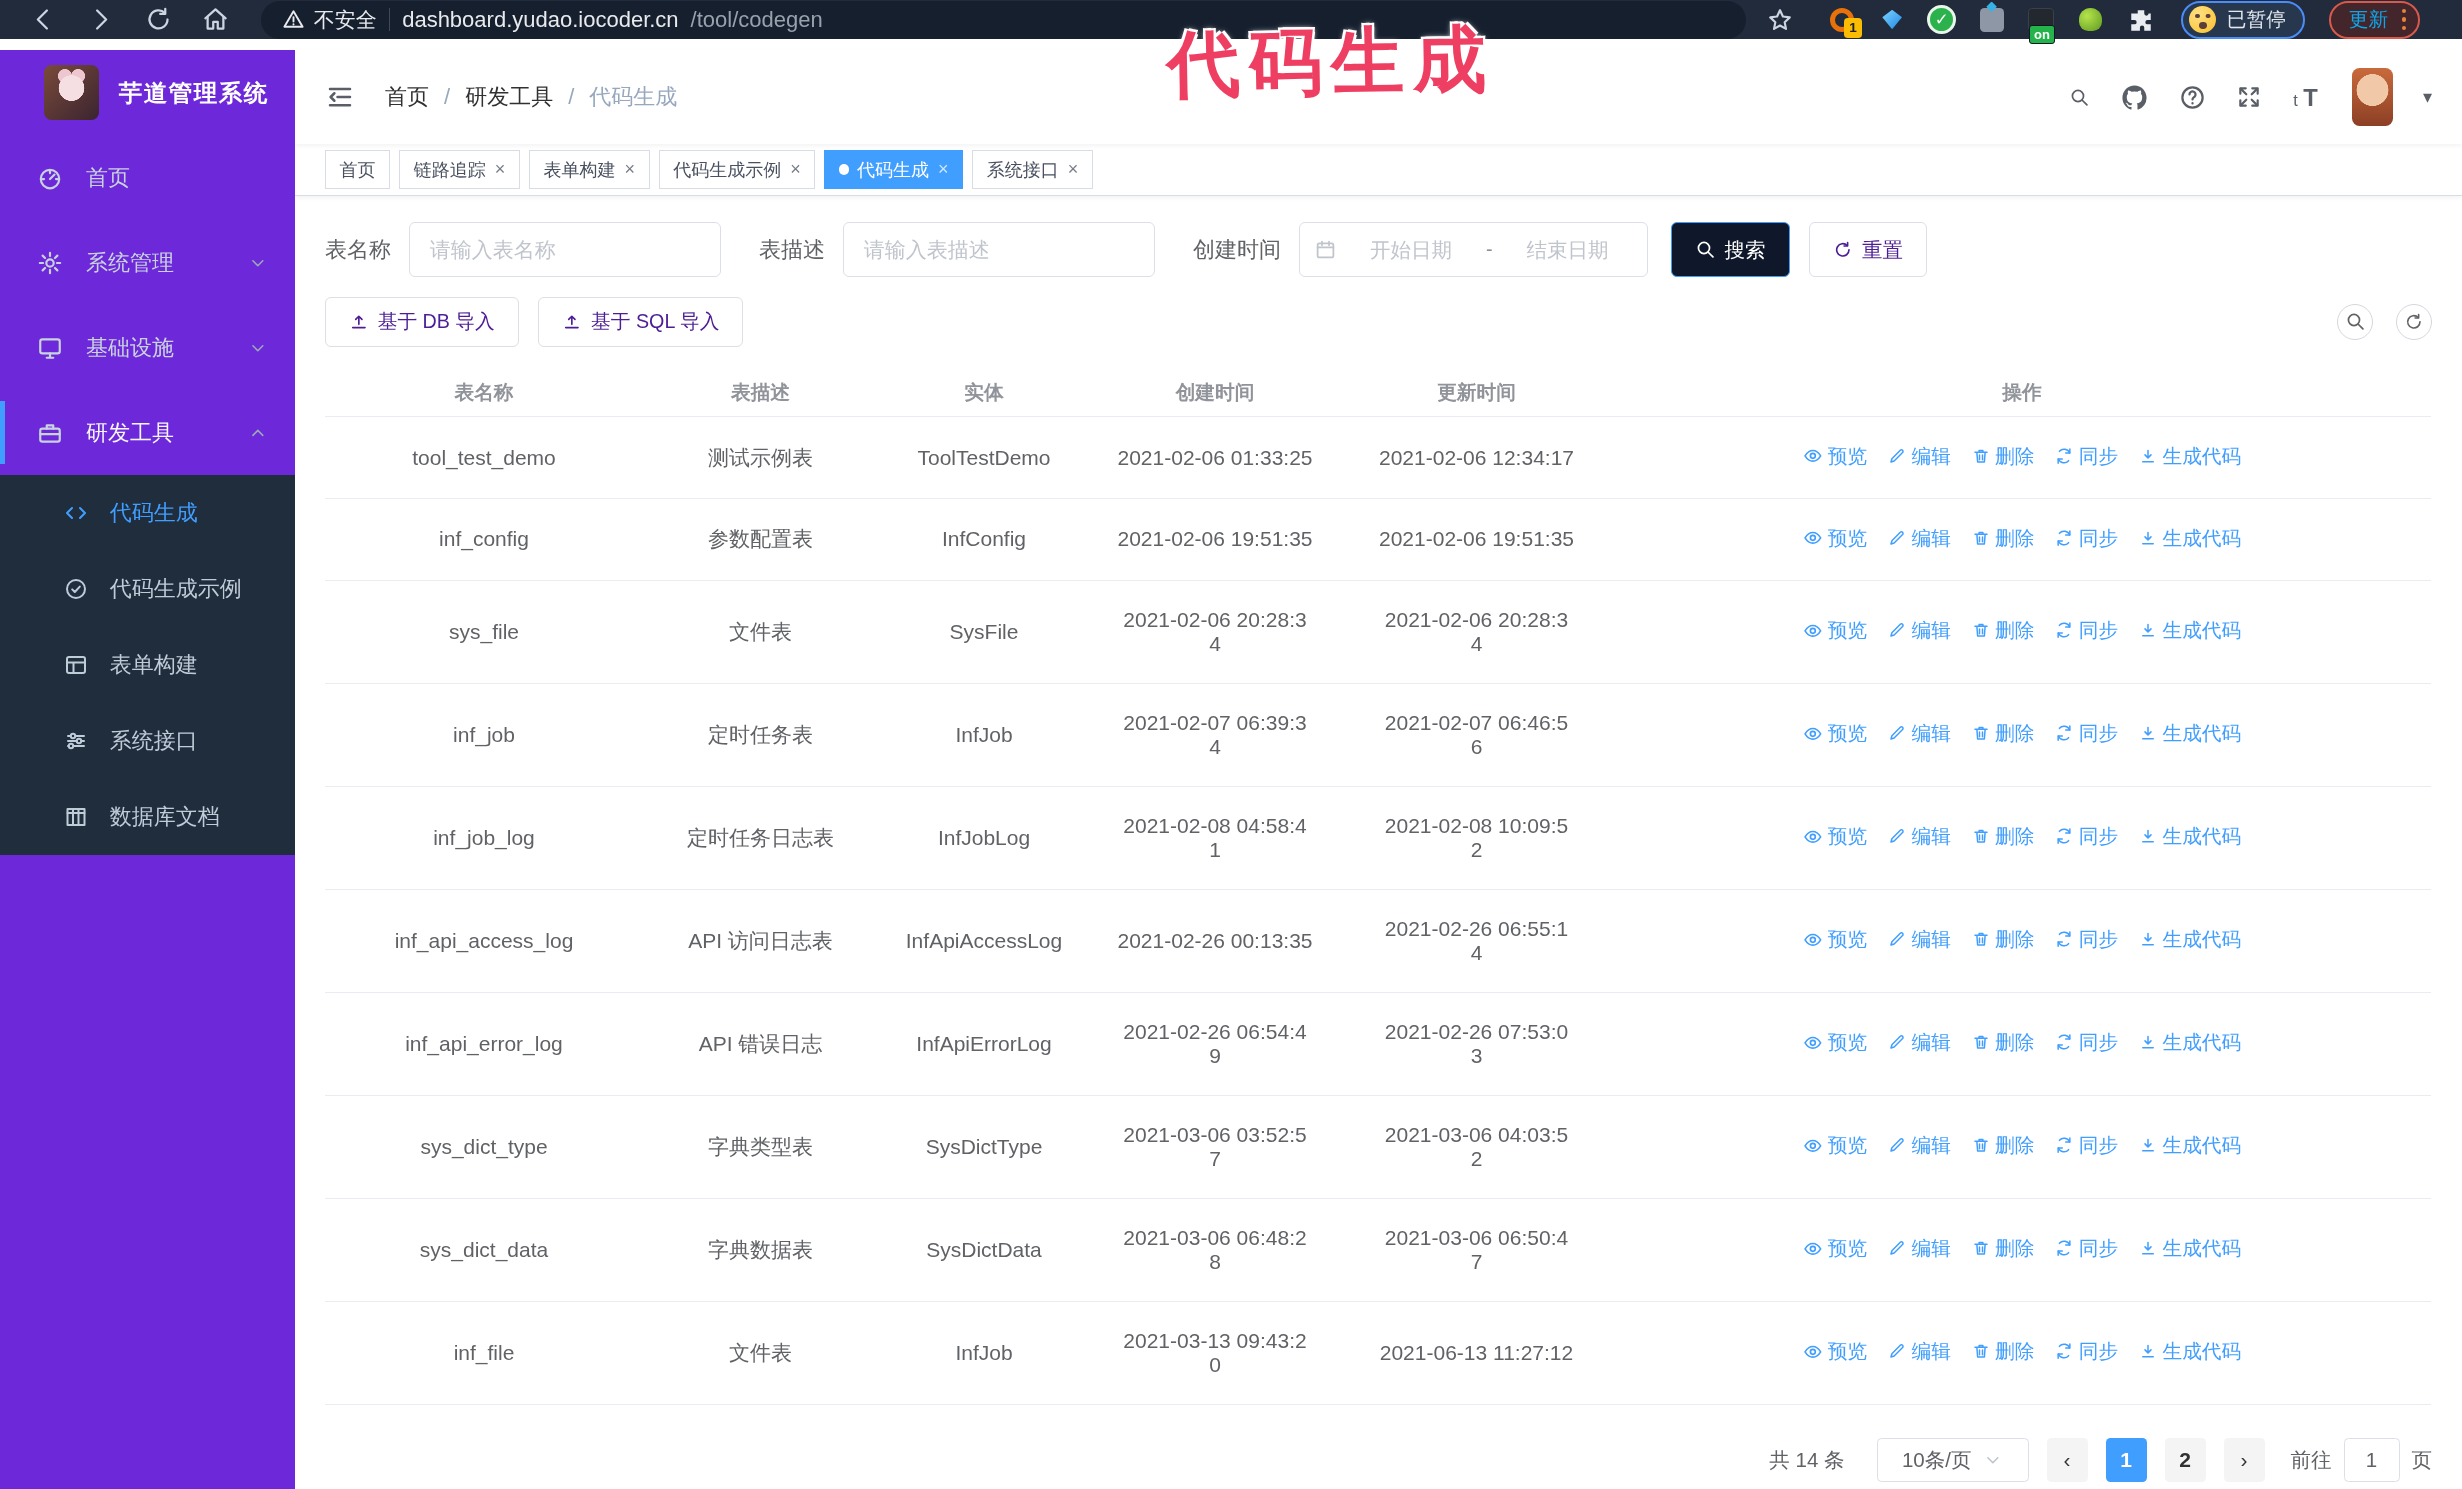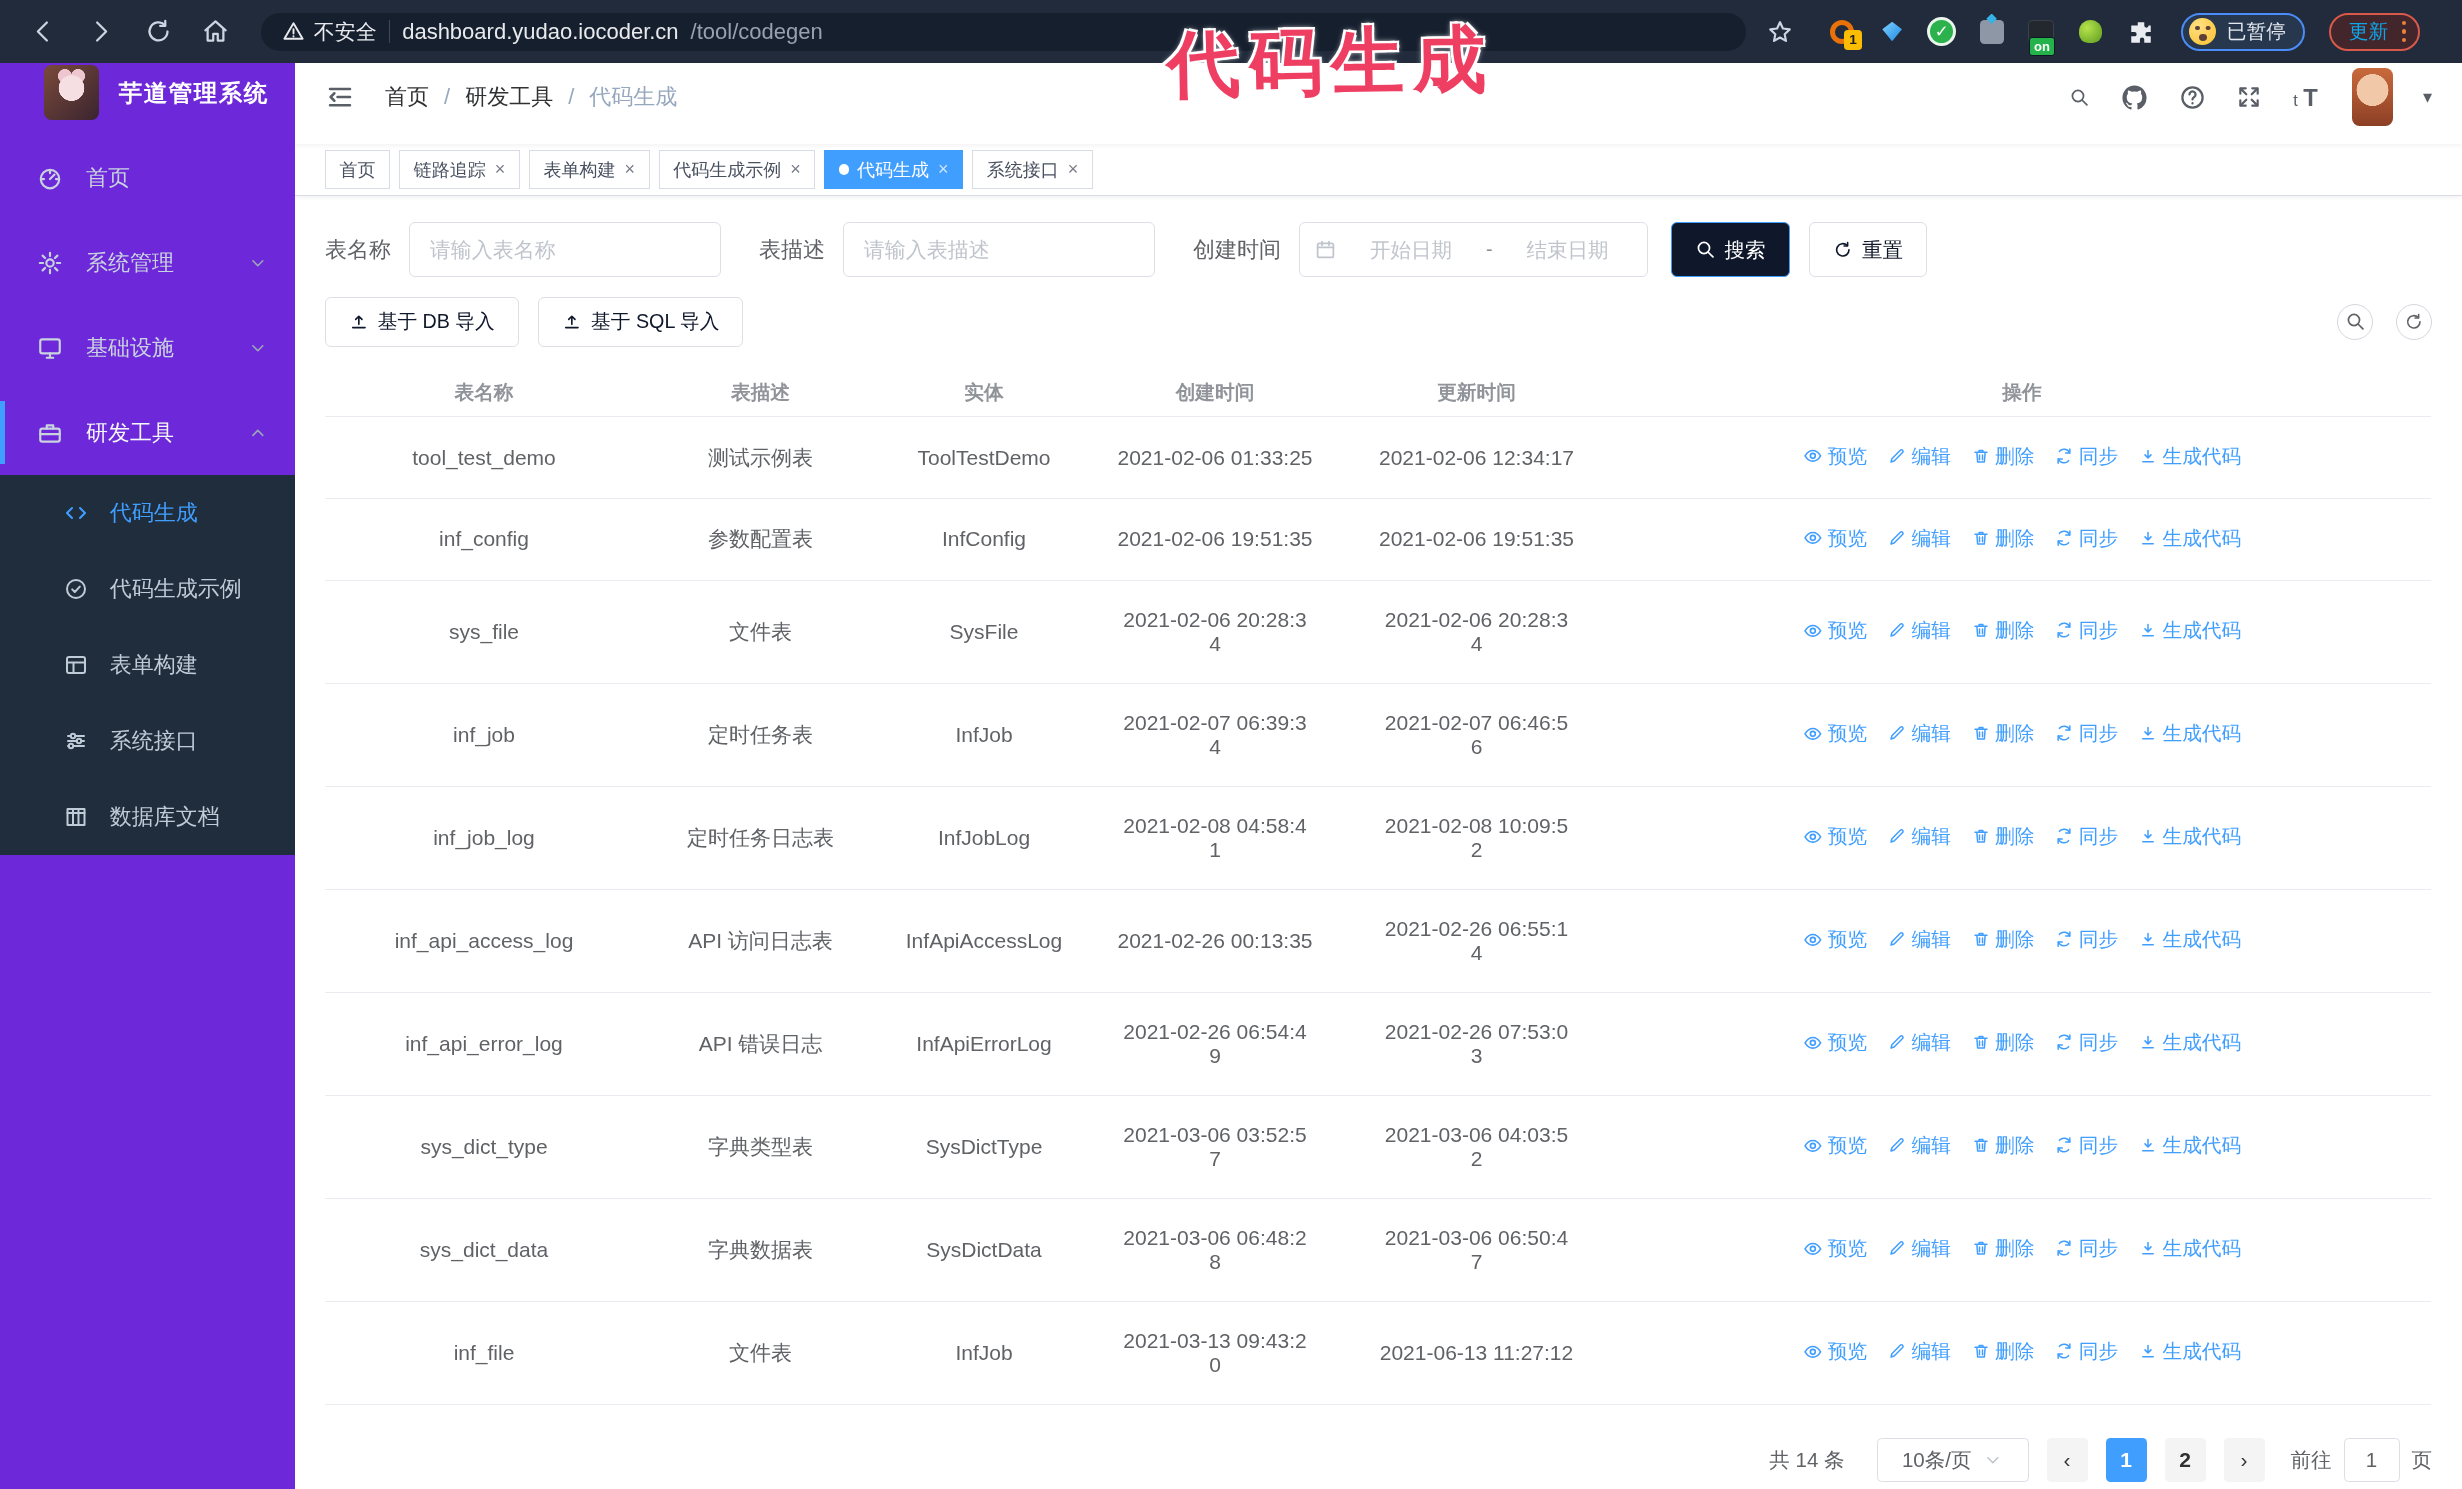--- a/index.html
+++ b/index.html
@@ -2,21 +2,21 @@
 <html style="font-size:12px"><head>
 <meta charset="utf-8">
 <style>
   *{margin:0;padding:0;box-sizing:border-box;}
   html,body{width:2462px;height:1490px;}
   body{position:relative;overflow:hidden;background:#fff;font-family:"Liberation Sans","DejaVu Sans",sans-serif;color:#606266;}
   .ic{display:inline-flex;align-items:center;justify-content:center;line-height:1;}
   .ic svg{display:block;}
 
   
-  .chrome{position:absolute;top:0;left:0;width:2462px;height:63px;background:#212b3b;display:flex;align-items:center;padding:0 19.7px;gap:10.6px;z-index:5;}
+  .chrome{position:absolute;top:0;left:0;width:2462px;height:39px;background:#212b3b;display:flex;align-items:center;padding:0 19.7px;gap:10.6px;z-index:5;}
   .nav-ic{width:47px;height:39px;border-radius:19.7px;display:flex;align-items:center;justify-content:center;color:#cdd5e3;}
   .url-pill{flex:1;max-width:1485px;height:38px;background:#161f2e;border-radius:19.7px;display:flex;align-items:center;padding:0 21px;gap:12px;color:#e8eaed;font-size:21px;margin-left:10.6px;}
   .url-sec{display:flex;align-items:center;gap:9px;color:#e8eaed;}
   .url-div{width:1.5px;height:23px;background:#3c4a5e;}
   .url-host{color:#e8eaed;font-size:22px;}
   .url-path{color:#98a1ad;font-size:22px;}
   .ext{display:flex;align-items:center;gap:19.7px;margin-left:13.6px;}
   .xi{position:relative;width:30px;height:30px;display:flex;align-items:center;justify-content:center;}
   .xi-ring{width:24px;height:24px;border:5.3px solid #e8710a;border-radius:50%;}
   .xi-badge{position:absolute;right:-4.5px;bottom:-3px;min-width:18px;height:19.7px;background:#fbbc04;color:#202124;font-size:13.6px;font-weight:bold;border-radius:3.8px;display:flex;align-items:center;justify-content:center;padding:0 3px;}
@@ -87,21 +87,21 @@
   .content{padding:26px 30px 0 30px;}
   .filter-row{display:flex;align-items:center;margin-bottom:19.7px;}
   .f-label{font-size:22px;color:#606266;margin-right:18px;white-space:nowrap;}
   .f-input{width:312px;height:55px;border:0.8px solid #dcdfe6;border-radius:6px;padding:0 19.7px;font-size:21px;color:#606266;outline:none;background:#fff;font-family:inherit;}
   .f-input::placeholder{color:#c0c4cc;}
   .gap{width:38px;}
   .date-box{width:349px;height:55px;border:0.8px solid #dcdfe6;border-radius:6px;display:flex;align-items:center;padding:0 15px;gap:10.6px;}
   .date-box .cal{color:#c0c4cc;}
   .dph{flex:1;text-align:center;color:#c0c4cc;font-size:20.5px;}
   .dsep{color:#8a9099;font-size:19.7px;}
-  .btn{height:55px;display:inline-flex;align-items:center;gap:9px;border-radius:6px;font-size:20.5px;padding:0 23px;cursor:pointer;border:0.8px solid #dcdfe6;background:#fff;color:#0f172a;}
+  .btn{height:55px;display:inline-flex;align-items:center;gap:9px;border-radius:6px;font-size:20.5px;padding:0 23px;cursor:pointer;border:0.8px solid #dcdfe6;background:#fff;color:#4c1d95;}
   .btn.primary{background:#0f172a;border-color:#409eff;color:#fff;}
   .btn-search{margin-left:23px;}
   .btn-reset{margin-left:19.7px;}
   .import-row{display:flex;align-items:center;margin-bottom:23px;}
   .btn.sm{height:50px;font-size:19.7px;padding:0 23px;margin-right:19.7px;}
   .round-btns{margin-left:auto;display:flex;gap:23px;}
   .round-btn{width:36px;height:36px;border:0.8px solid #d4d7dd;border-radius:50%;display:flex;align-items:center;justify-content:center;color:#606266;cursor:pointer;background:#fff;}
 
   table.grid{width:2106px;border-collapse:collapse;table-layout:fixed;}
   .grid th{height:47px;font-size:19.7px;color:#909399;font-weight:bold;text-align:center;border-bottom:1.5px solid #e9edf2;}

